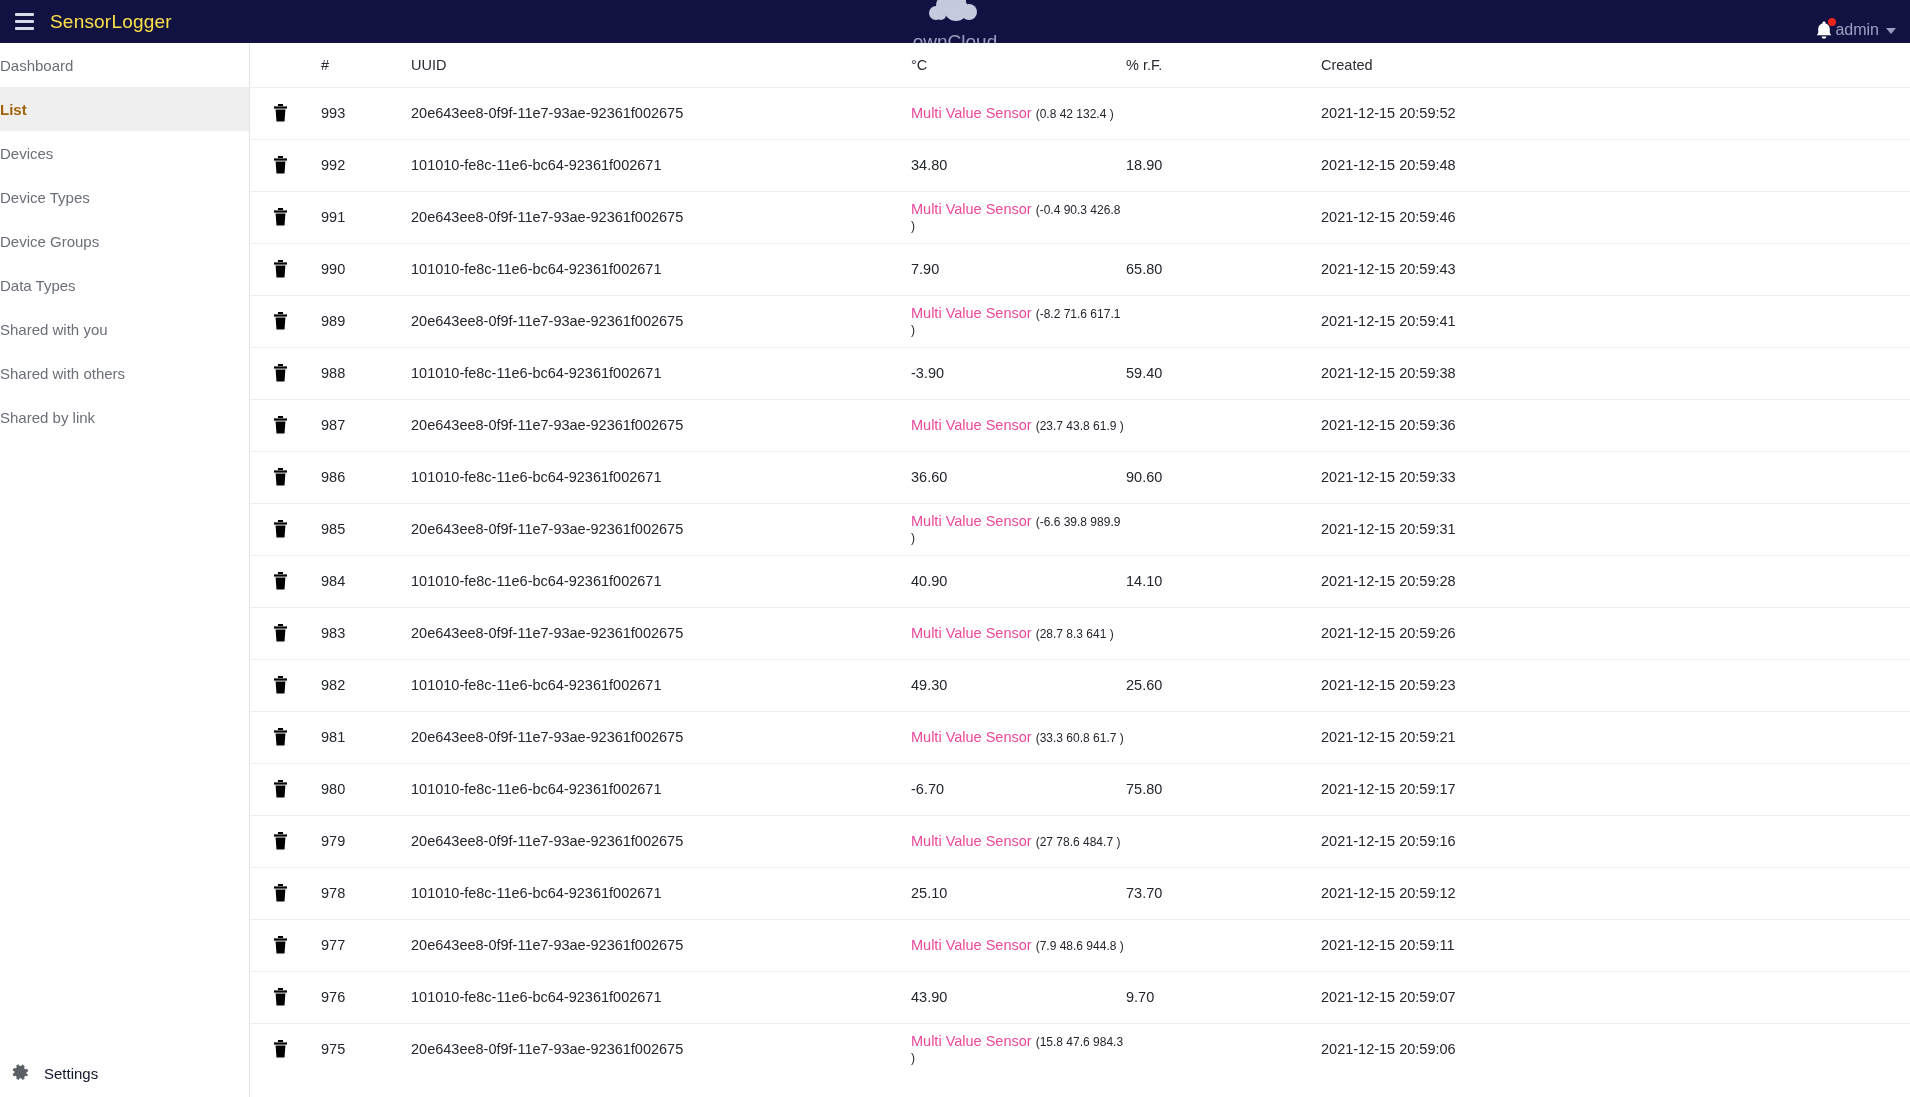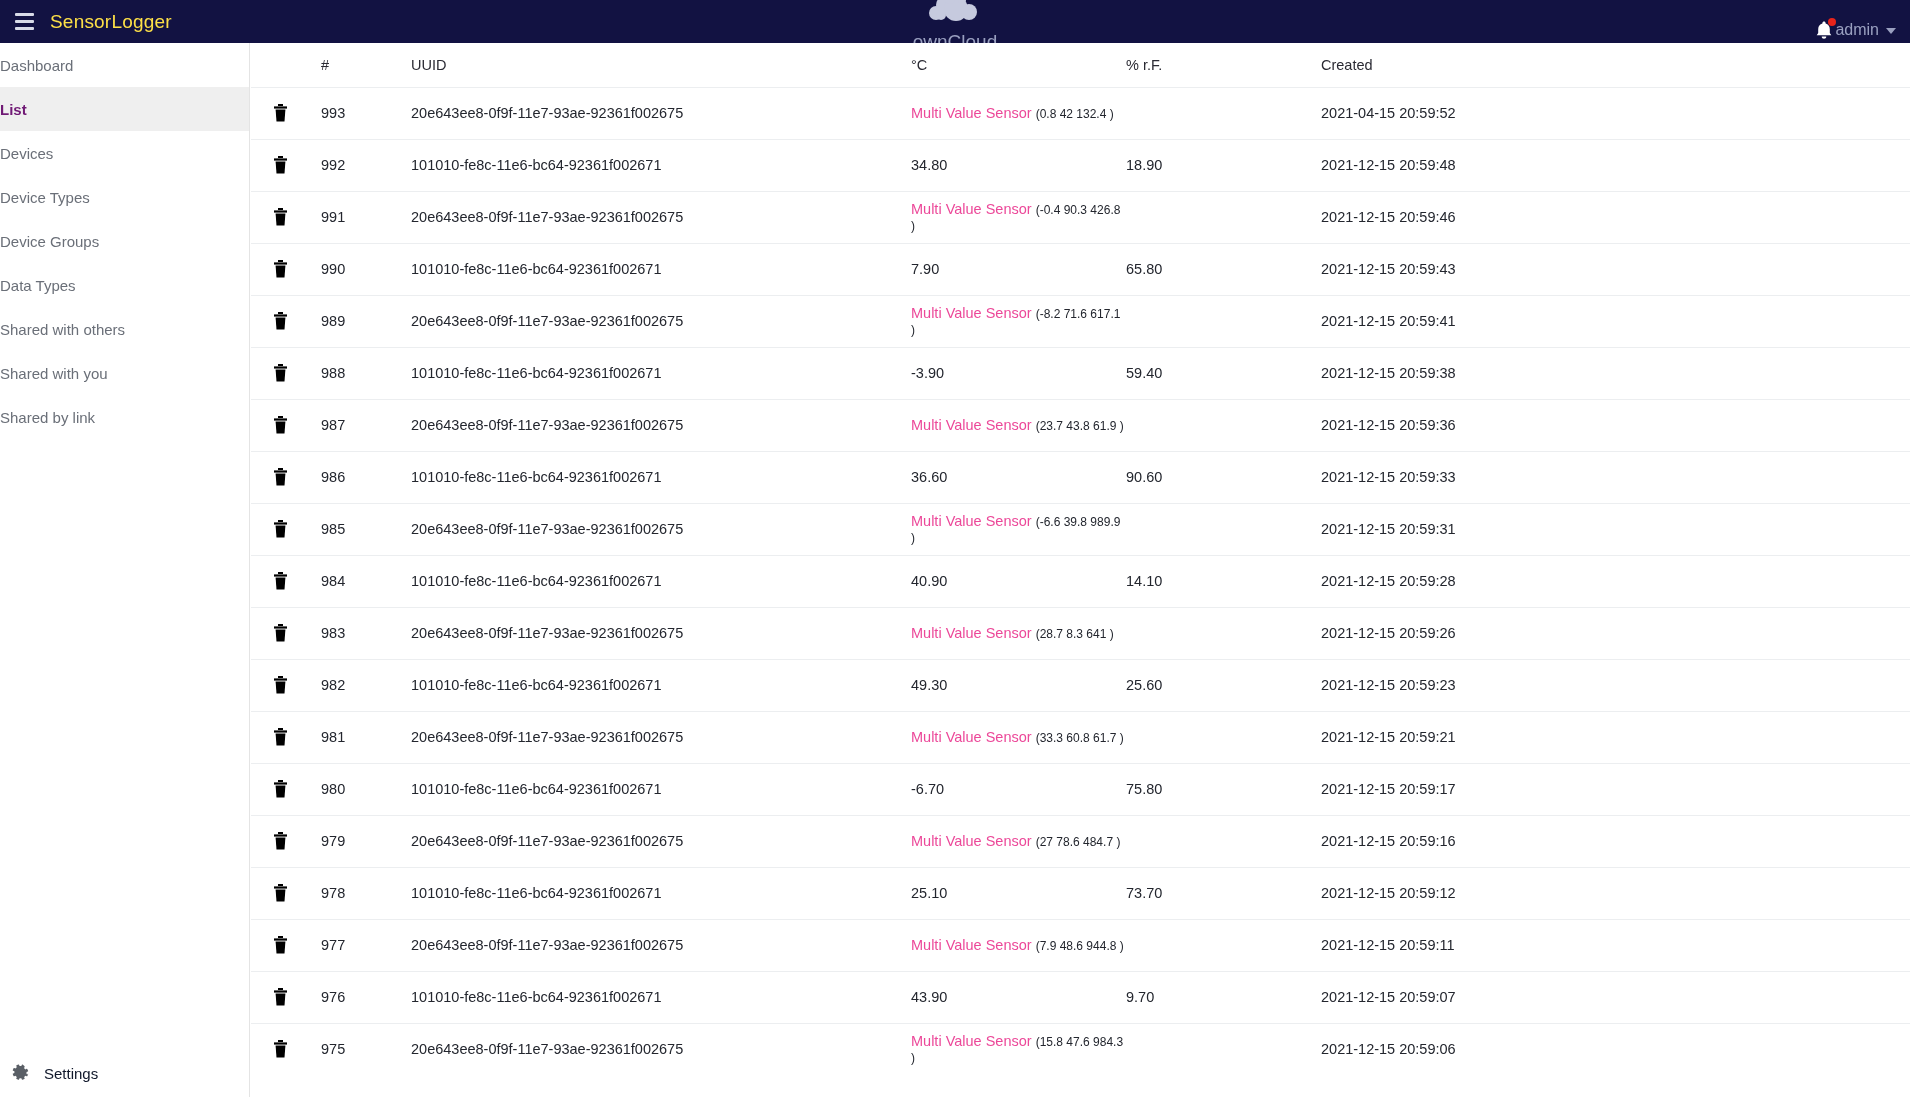--- a/index.html
+++ b/index.html
@@ -53,21 +53,21 @@
   
   .sidebar{
     position:absolute; top:43px; left:0;
     width:250px; height:1054px;
     background:#ffffff; border-right:1px solid #e4e4e4;
   }
   .nav-item{
     height:44px; display:flex; align-items:center;
     color:#6a6f78; font-size:15px; cursor:pointer;
   }
-  .nav-item.active{ background:#efefef; color:#701a75; font-weight:bold;text-align:right; }
+  .nav-item.active{ background:#efefef; color:#a16207; font-weight:bold;text-align:right; }
   .settings-row{
     position:absolute; bottom:0; left:0; width:250px; height:48px;
     display:flex; align-items:center; padding-left:12px; gap:14px;
     color:#0f172a; font-size:15px; cursor:pointer;
   }
   .gear{ width:18px; height:18px; display:block; }
 
   
   .content{
     position:absolute; top:43px; left:251px;
@@ -149,24 +149,24 @@
       <div class="nav-item">
         <span>Device Types</span>
       </div>
       <div class="nav-item">
         <span>Device Groups</span>
       </div>
       <div class="nav-item">
         <span>Data Types</span>
       </div>
       <div class="nav-item">
+        <span>Shared with you</span>
+      </div>
+      <div class="nav-item">
         <span>Shared with others</span>
-      </div>
-      <div class="nav-item">
-        <span>Shared with you</span>
       </div>
       <div class="nav-item">
         <span>Shared by link</span>
       </div>
     </div>
   <div class="settings-row">
     <svg class="gear" viewBox="0 0 20 20">
       <path fill="#5a5f66" d="M10 6.6a3.4 3.4 0 100 6.8 3.4 3.4 0 000-6.8zm0 5.1a1.7 1.7 0 110-3.4 1.7 1.7 0 010 3.4z"></path>
       <path fill="#5a5f66" d="M17.6 11.6l-1.5-.6a6.3 6.3 0 000-2l1.5-.6a.6.6 0 00.3-.8l-.8-1.9a.6.6 0 00-.8-.3l-1.5.6a6.4 6.4 0 00-1.4-1.4l.6-1.5a.6.6 0 00-.3-.8L11.8.5a.6.6 0 00-.8.3l-.6 1.5a6.3 6.3 0 00-2 0L7.8.8A.6.6 0 007 .5l-1.9.8a.6.6 0 00-.3.8l.6 1.5a6.4 6.4 0 00-1.4 1.4l-1.5-.6a.6.6 0 00-.8.3l-.8 1.9a.6.6 0 00.3.8l1.5.6a6.3 6.3 0 000 2l-1.5.6a.6.6 0 00-.3.8l.8 1.9a.6.6 0 00.8.3l1.5-.6a6.4 6.4 0 001.4 1.4l-.6 1.5a.6.6 0 00.3.8l1.9.8a.6.6 0 00.8-.3l.6-1.5a6.3 6.3 0 002 0l.6 1.5a.6.6 0 00.8.3l1.9-.8a.6.6 0 00.3-.8l-.6-1.5a6.4 6.4 0 001.4-1.4l1.5.6a.6.6 0 00.8-.3l.8-1.9a.6.6 0 00-.3-.8z"></path>
     </svg>
@@ -192,21 +192,21 @@
             <svg class="trash" viewBox="0 0 15 18">
               <rect x="5" y="0" width="5" height="2" fill="#000"></rect>
               <rect x="1" y="2.4" width="13" height="2.2" fill="#000"></rect>
               <path d="M2.6 5.4h9.8l-.9 12.1H3.5z" fill="#000"></path>
             </svg>
           </td>
           <td class="c-num">993</td>
           <td class="c-uuid">20e643ee8-0f9f-11e7-93ae-92361f002675</td>
           <td class="c-temp"><span class="mv-label">Multi Value Sensor </span><span class="mv-vals">(0.8 42 132.4 )</span></td>
           <td class="c-hum"></td>
-          <td class="c-created">2021-04-15 20:59:52</td>
+          <td class="c-created">2021-12-15 20:59:52</td>
         </tr>
         <tr>
           <td class="c-del">
             <svg class="trash" viewBox="0 0 15 18">
               <rect x="5" y="0" width="5" height="2" fill="#000"></rect>
               <rect x="1" y="2.4" width="13" height="2.2" fill="#000"></rect>
               <path d="M2.6 5.4h9.8l-.9 12.1H3.5z" fill="#000"></path>
             </svg>
           </td>
           <td class="c-num">992</td>

